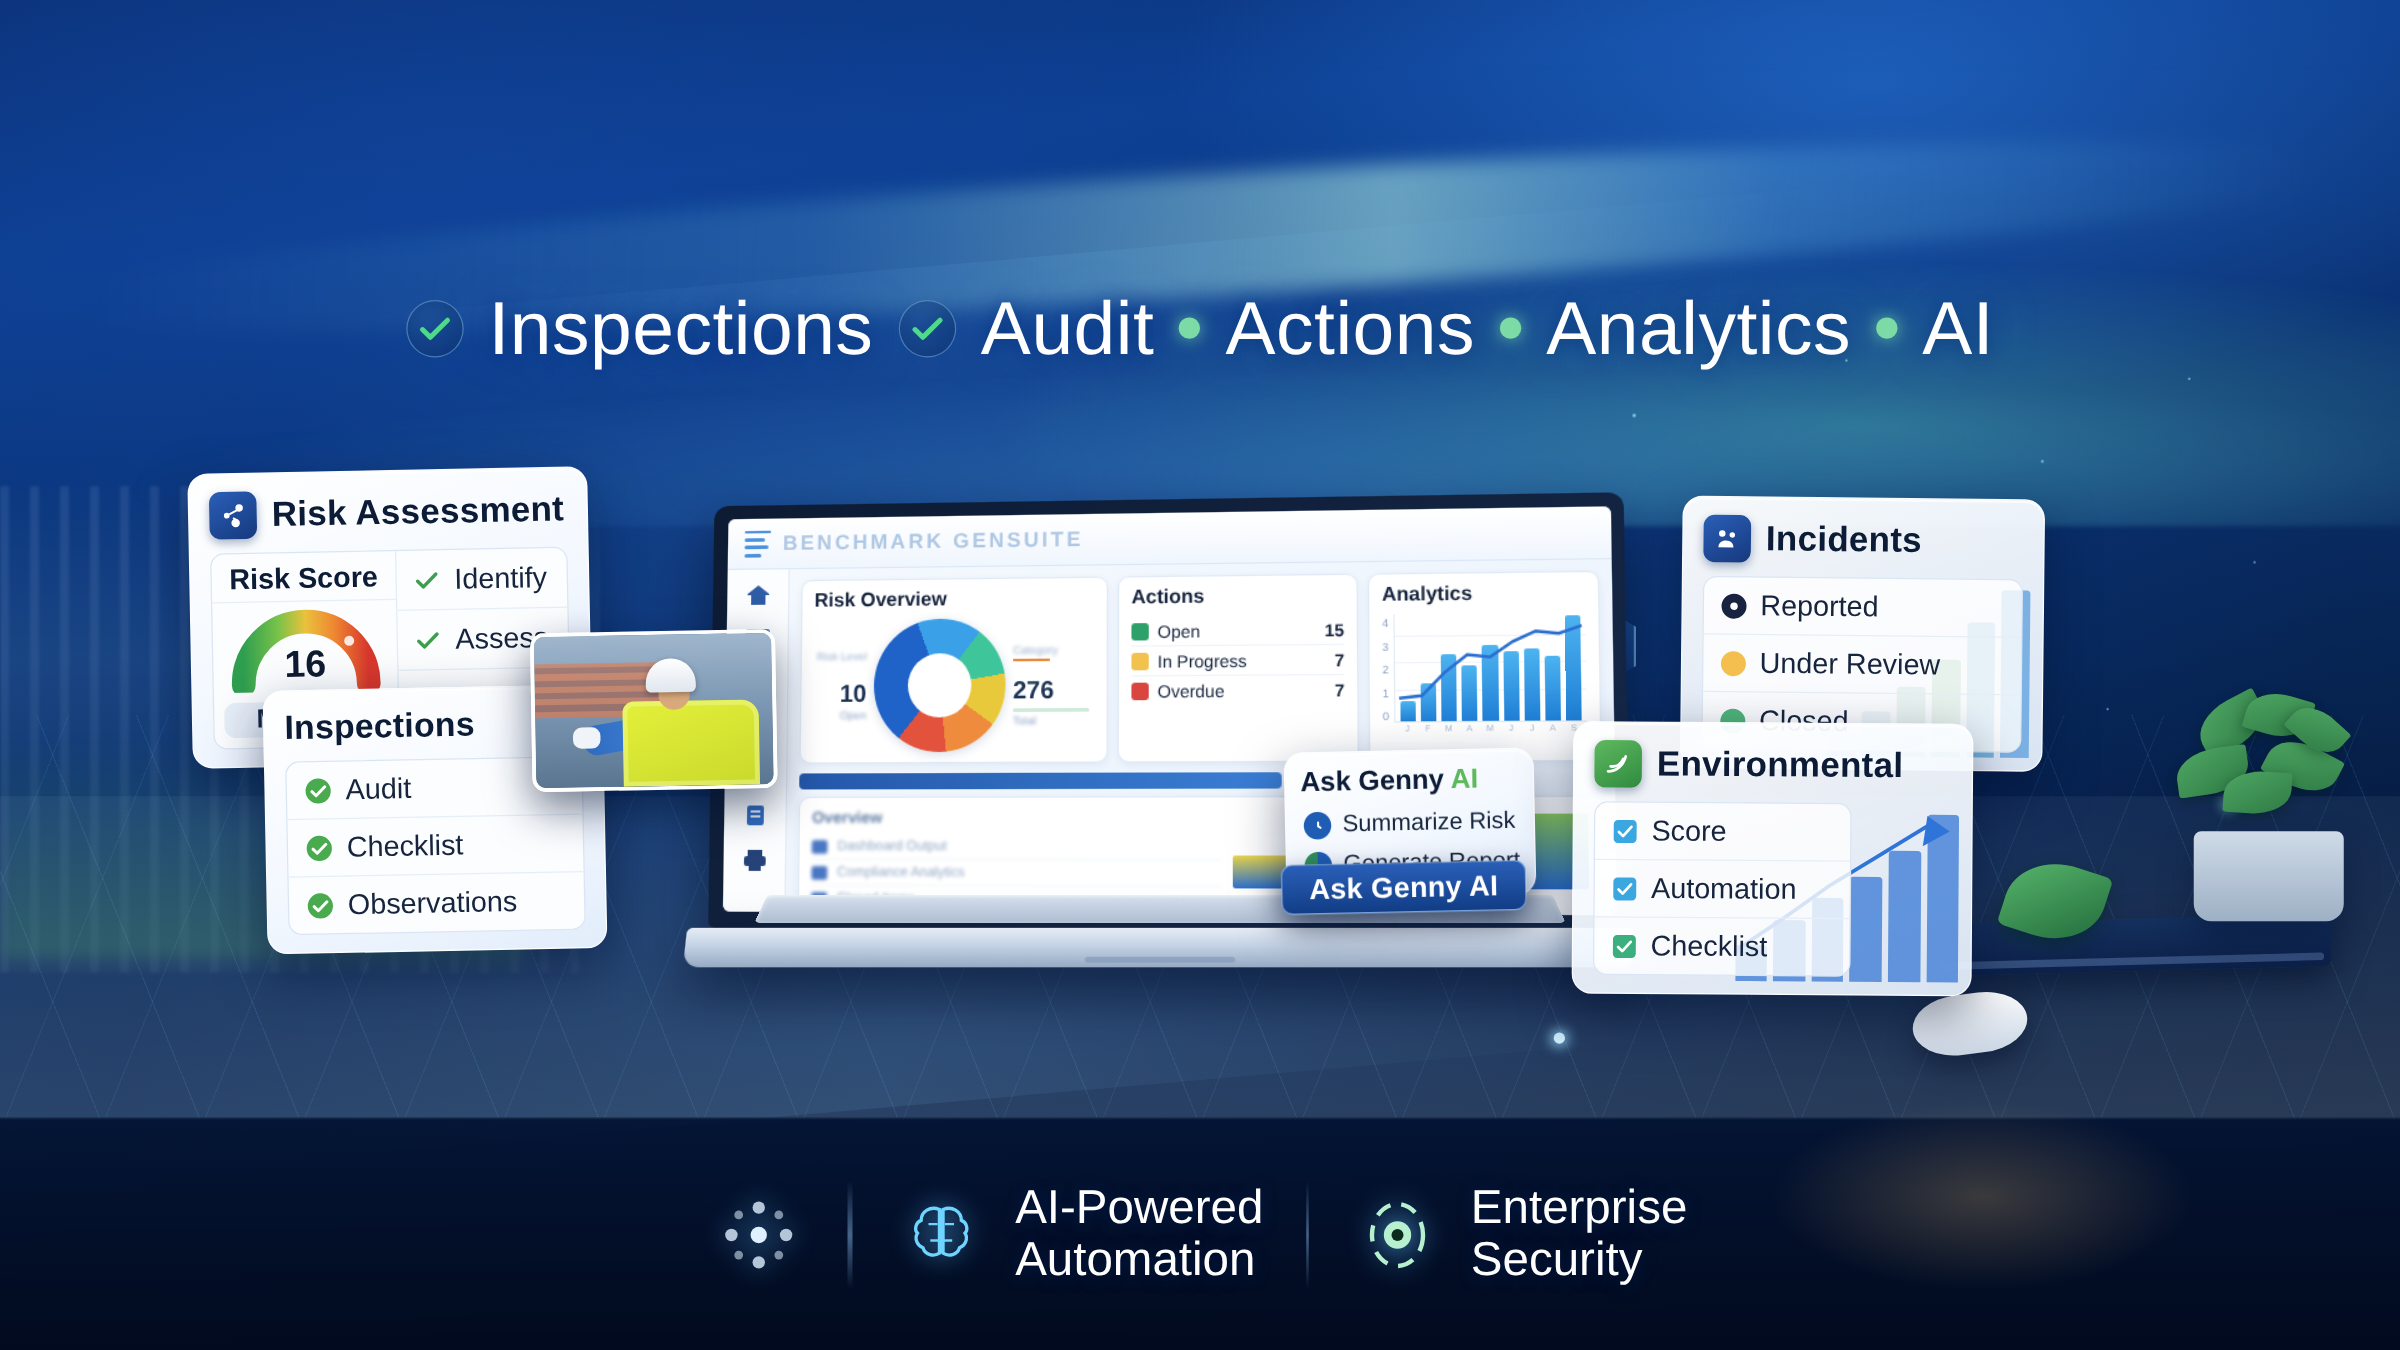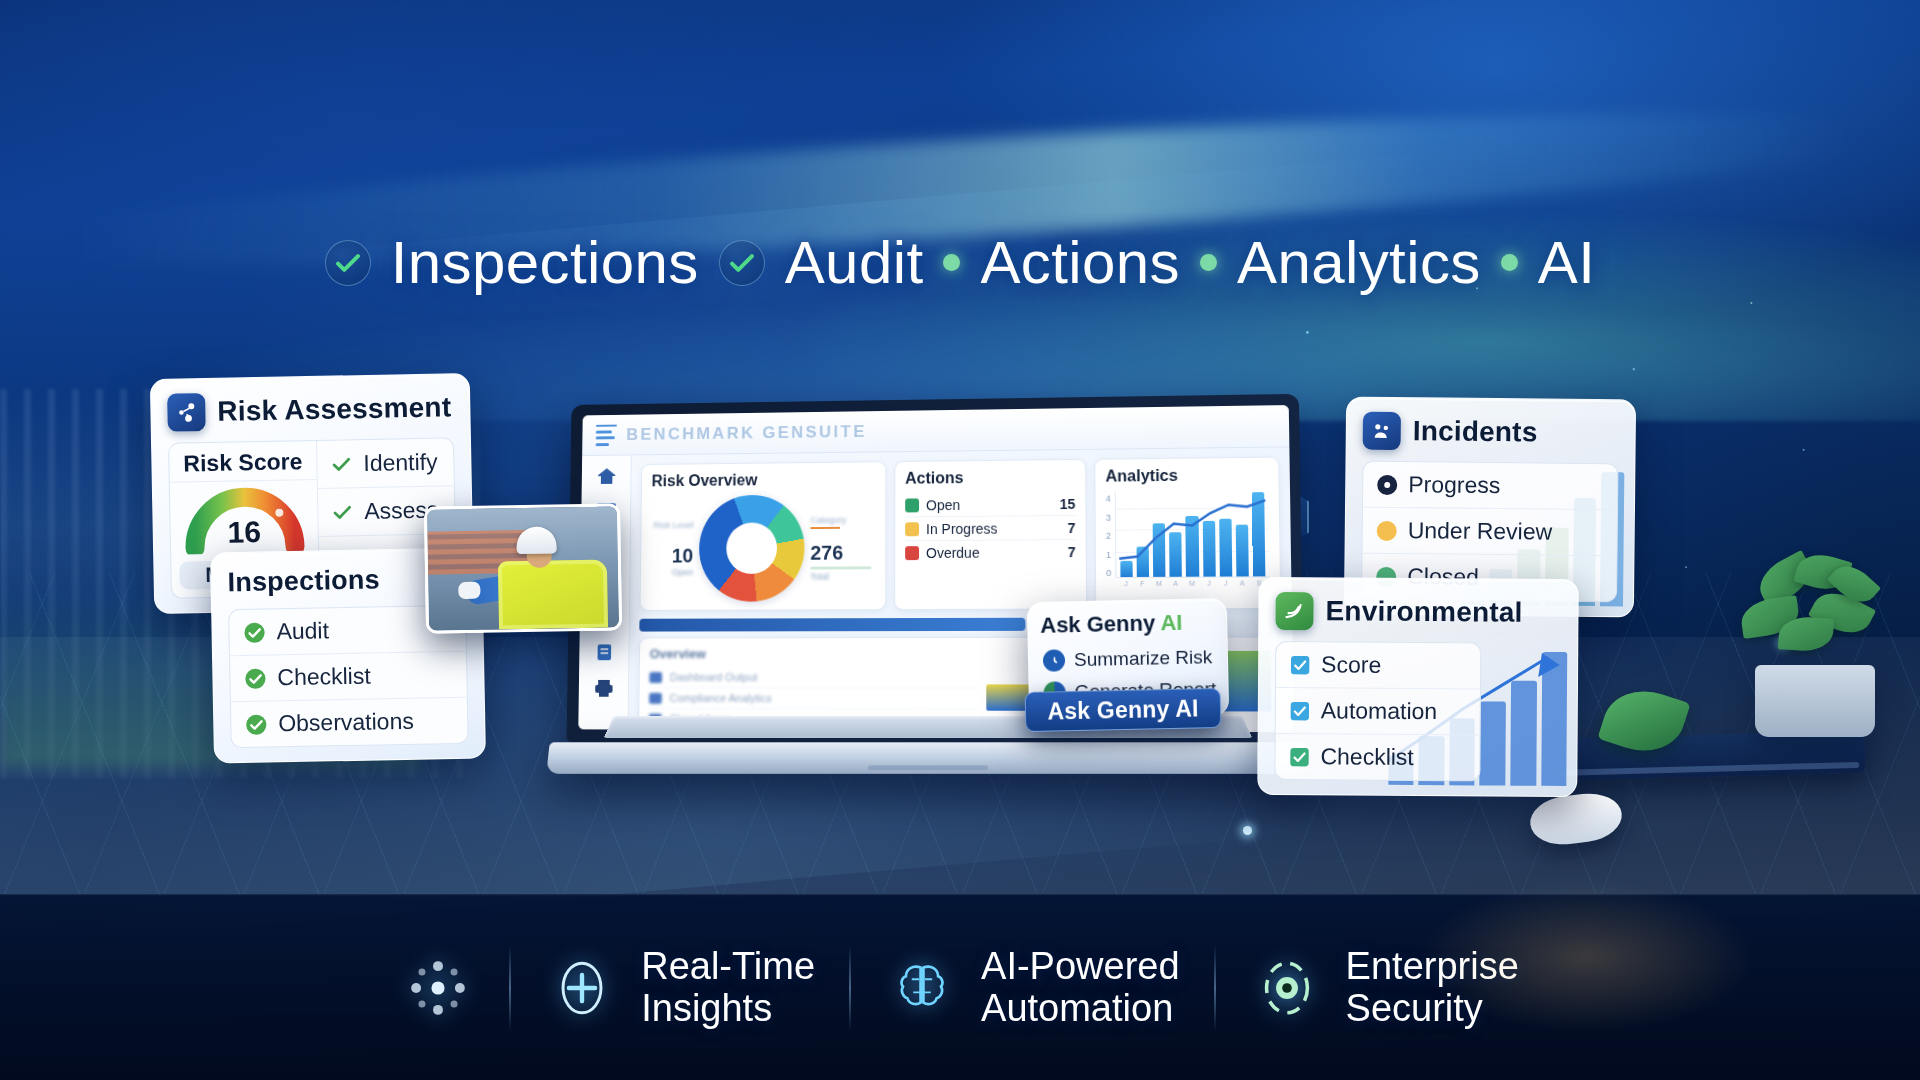--- a/index.html
+++ b/index.html
@@ -681,21 +681,21 @@
             <path d="M5 19c0-3.4 2.6-5.4 6-5.4S17 15.6 17 19z"></path>
           </svg>
       </span>
       <span class="card-title">Incidents</span>
     </div>
     <div class="rows" style="position:relative;z-index:2;">
       <div class="row">
         <span class="dotm" style="background:#18233f;display:flex;align-items:center;justify-content:center;">
             <i style="width:6px;height:6px;border-radius:50%;background:#fff;display:block"></i>
           </span>
-        <span>Progress</span>
+        <span>Reported</span>
       </div>
       <div class="row">
         <span class="dotm" style="background:#f4bf4f"></span>
         <span>Under Review</span>
       </div>
       <div class="row">
         <span class="dotm" style="background:#4fb37a"></span>
         <span>Closed</span>
       </div>
     </div>
@@ -774,32 +774,20 @@
           <circle cx="39" cy="24" r="3.4" opacity=".8"></circle>
             <circle cx="13" cy="13" r="2.4" opacity=".55"></circle>
           <circle cx="35" cy="13" r="2.4" opacity=".55"></circle>
             <circle cx="13" cy="35" r="2.4" opacity=".55"></circle>
           <circle cx="35" cy="35" r="2.4" opacity=".55"></circle>
           </svg>
       </span>
     </div>
     <div class="fdiv"></div>
 
-    <div class="feature">
-      <span class="feature-ic">
-        <svg viewBox="0 0 48 48" fill="none" stroke="#cfefff" stroke-width="2">
-          <ellipse cx="24" cy="24" rx="13" ry="17"></ellipse>
-          <path d="M24 15v18M15 24h18" stroke="#9fe6ff" stroke-width="3" stroke-linecap="round"></path>
-          </svg>
-      </span>
-      <span class="feature-label">
-        <span>Real-Time</span>
-        <span class="l2">Insights</span>
-      </span>
-    </div>
     <div class="fdiv"></div>
 
     <div class="feature">
       <span class="feature-ic">
         <svg viewBox="0 0 48 48" fill="none" stroke="#6fd4ff" stroke-width="1.8">
           <path d="M23 10c-5-2-10 1-10 6-3 1-4 5-2 7-2 3 0 7 3 8 1 4 6 5 9 3z"></path>
           <path d="M25 10c5-2 10 1 10 6 3 1 4 5 2 7 2 3 0 7-3 8-1 4-6 5-9 3z"></path>
           <path d="M24 10v24M17 18h5M26 18h5M18 27h6M24 27h6" stroke-width="1.3"></path>
           </svg>
       </span>

